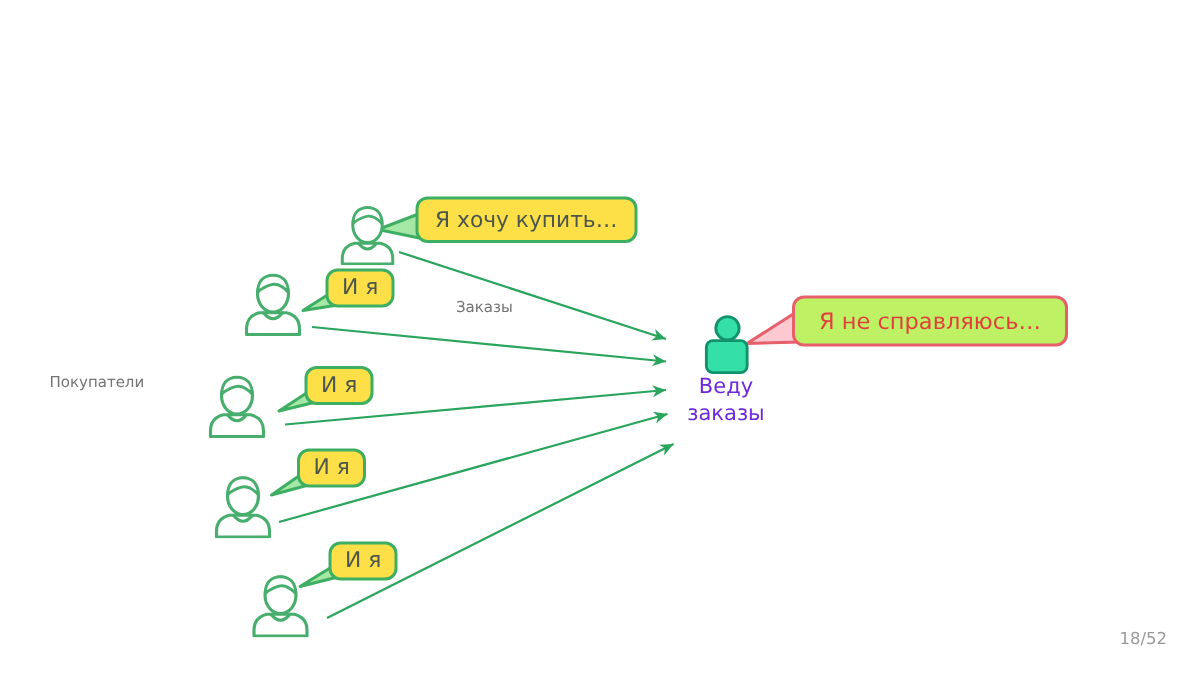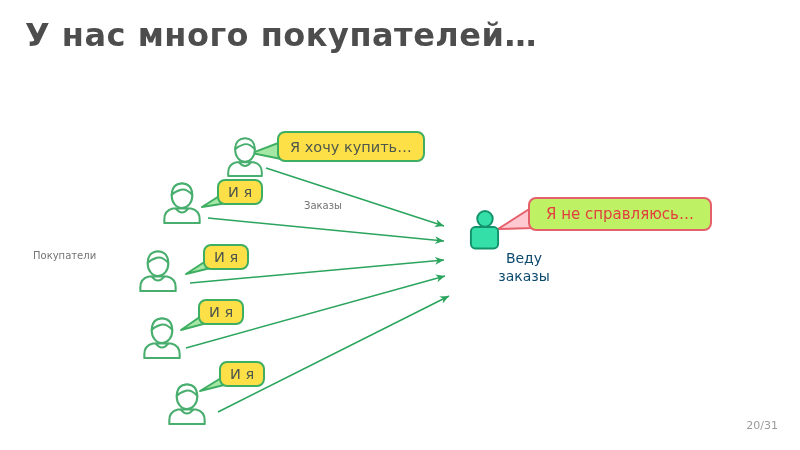--- a/index.html
+++ b/index.html
@@ -24,21 +24,21 @@
   .bubble-green-big{height:31px;padding:0 11px;}
   .bubble-green-small{height:26px;padding:0 9px;}
   .bubble-red{
     background:#bef264;border-color:#E5606B;color:#E23E3E;
     height:34px;padding:0 16px;font-size:15px;
   }
   .lbl{color:#737373;font-size:10px;}
   .lbl-bold{font-weight:normal;}
   .manager-label{
     width:64px;text-align:center;font-size:14px;line-height:18px;
-    color:#0c4a6e;white-space:normal;margin-left:40px;
+    color:#6d28d9;white-space:normal;
   }
   .manager-svg{display:block;color:#12936B;}
   .page-number{
     position:absolute;right:22px;top:419px;z-index:2;
     font-size:11px;color:#9a9a9a;
   }
 </style>
 </head>
 <body>
 
@@ -52,21 +52,20 @@
         <ellipse cx="22" cy="16.5" rx="10.8" ry="12.8" fill="#ffffff" stroke="currentColor" stroke-width="2.2"></ellipse>
         <path d="M11.3,15.5 Q11.6,3.8 22,3.7 Q32.4,3.8 32.7,15.5 Q26.5,8.5 20.8,10.2 Q14.4,12.2 11.3,15.5 Z" fill="#ffffff" stroke="currentColor" stroke-width="2" stroke-linejoin="round"></path>
       </symbol>
       <symbol id="person-filled" viewBox="0 0 34 42">
         <rect x="3" y="18" width="28" height="22" rx="4.5" fill="#35DFA8" stroke="currentColor" stroke-width="2"></rect>
         <circle cx="17.5" cy="9.5" r="8" fill="#35DFA8" stroke="currentColor" stroke-width="2"></circle>
       </symbol>
     </defs>
   </svg>
 
-  <h1 class="slide-title">У нас много покупателей…</h1>
 
   <svg class="diagram-svg" width="800" height="450" viewBox="0 0 800 450">
     <defs>
       <marker id="ah" markerWidth="11" markerHeight="10" refX="9" refY="4" orient="auto" markerUnits="userSpaceOnUse">
         <path d="M0,0 L9,4 L0,8 L2.6,4 Z" fill="#2BA45D"></path>
       </marker>
     </defs>
 
     <line x1="266" y1="168" x2="444" y2="226" stroke="#2BA45D" stroke-width="1.5" marker-end="url(#ah)"></line>
     <line x1="208" y1="218" x2="444" y2="241" stroke="#2BA45D" stroke-width="1.5" marker-end="url(#ah)"></line>
@@ -120,15 +119,15 @@
 
   <div class="el" style="left:468px;top:209px">
     <svg class="manager-svg" width="33" height="42" viewBox="0 0 34 42">
         <use href="#person-filled"></use>
       </svg>
   </div>
   <div class="el manager-label" style="left:452px;top:249px">Веду заказы</div>
 
   <div class="el bubble bubble-red" style="left:528px;top:197px">Я не справляюсь…</div>
 
-  <div class="page-number">20/31</div>
+  <div class="page-number">18/52</div>
 
 </div>
 
 </body></html>

